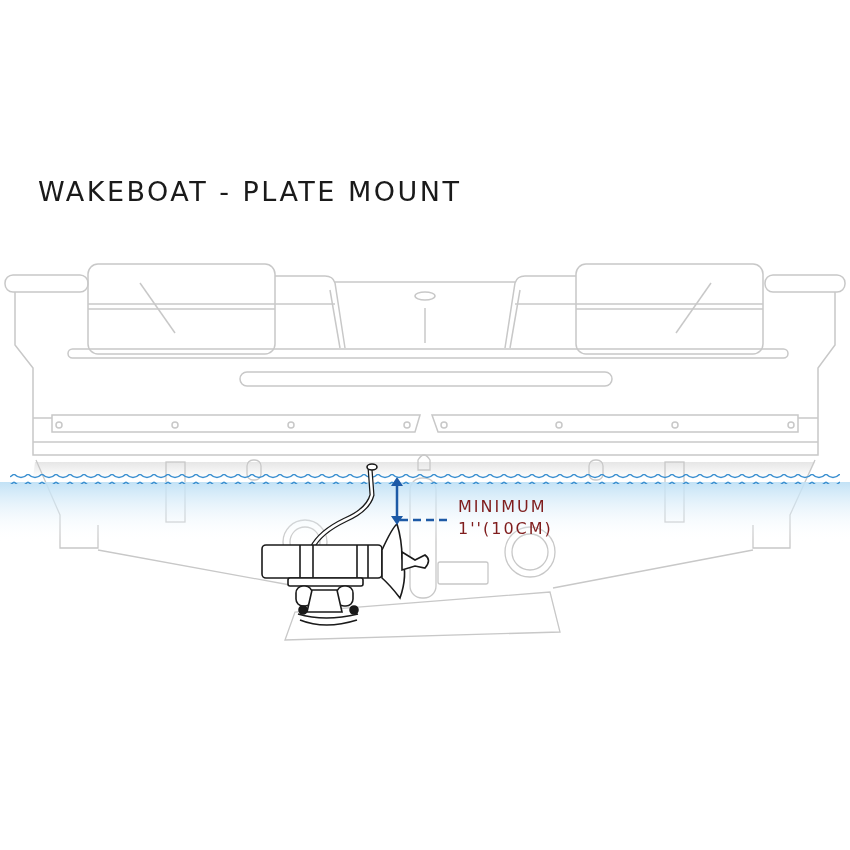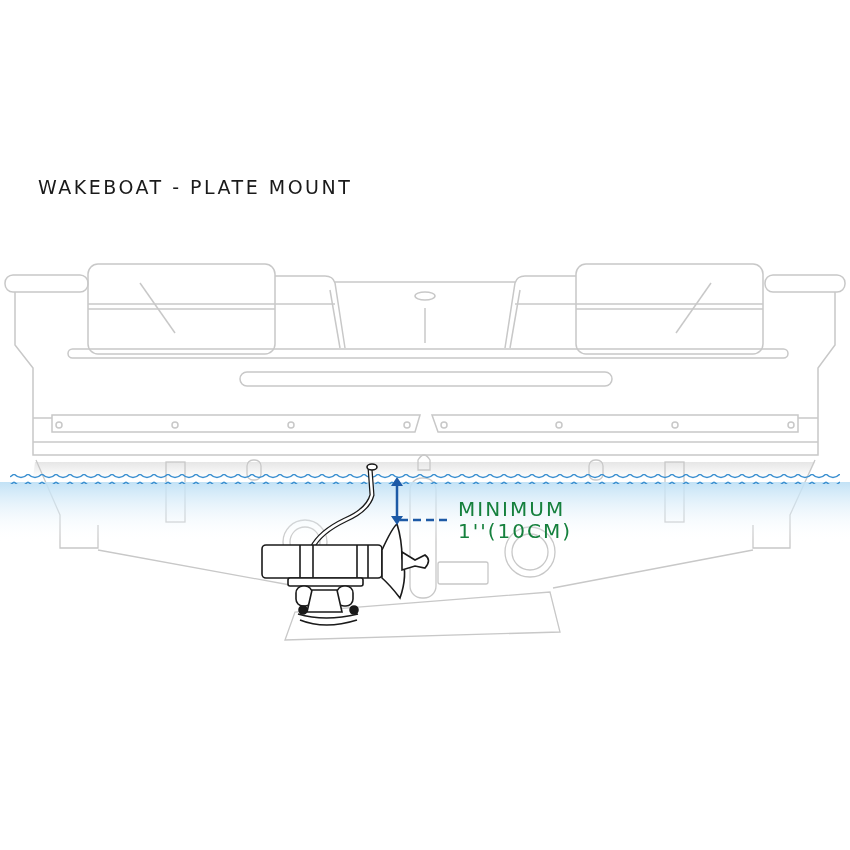--- a/index.html
+++ b/index.html
@@ -1,18 +1,18 @@
 <!DOCTYPE html>
 <html><head>
 <meta charset="utf-8">
 <style>
   html, body { margin:0; padding:0; background:#ffffff; }
   body { width:850px; height:850px; position:relative; overflow:hidden; font-family:"DejaVu Sans", sans-serif; }
-  .title { position:absolute; left:38px; top:176px; font-size:19px; letter-spacing:2.5px; color:#1a1a1a; font-weight:normal; white-space:nowrap; }
-  .label { position:absolute; left:458px; font-size:20px; letter-spacing:2px; color:#15803d; white-space:nowrap; }
+  .title { position:absolute; left:38px; top:176px; font-size:27px; letter-spacing:2.5px; color:#1a1a1a; font-weight:normal; white-space:nowrap; }
+  .label { position:absolute; left:458px; font-size:16px; letter-spacing:2px; color:#7f1d1d; white-space:nowrap; }
   .label.l1 { top:497px; }
   .label.l2 { top:519px; }
   svg.scene { position:absolute; left:0; top:0; }
 </style>
 </head>
 <body>
 
 <div class="title">WAKEBOAT - PLATE MOUNT</div>
 
 <svg class="scene" width="850" height="850" viewBox="0 0 850 850">

